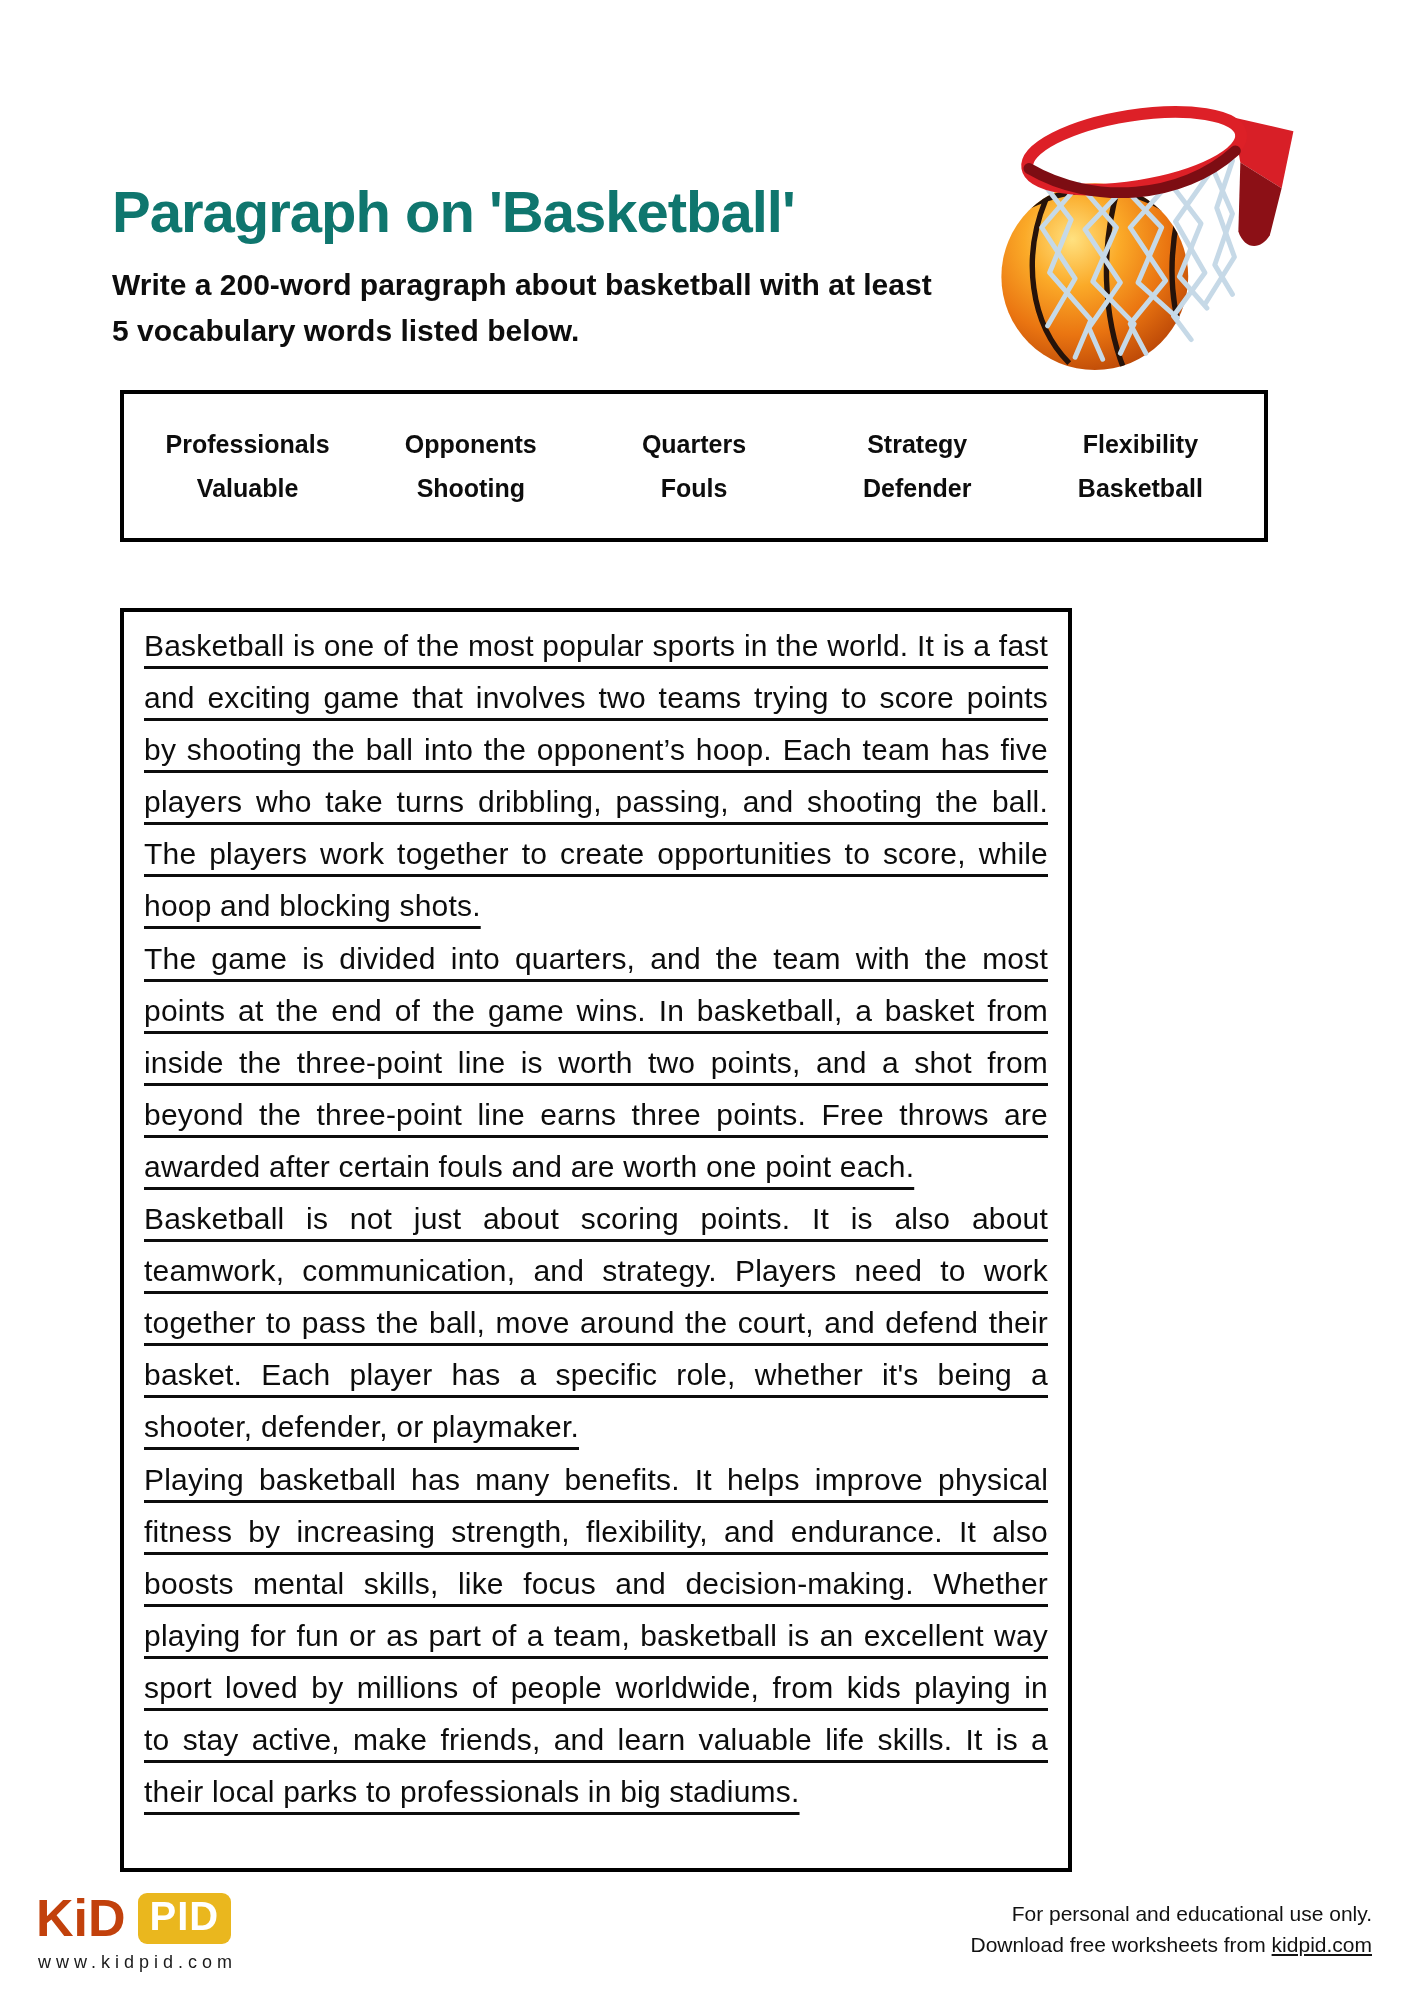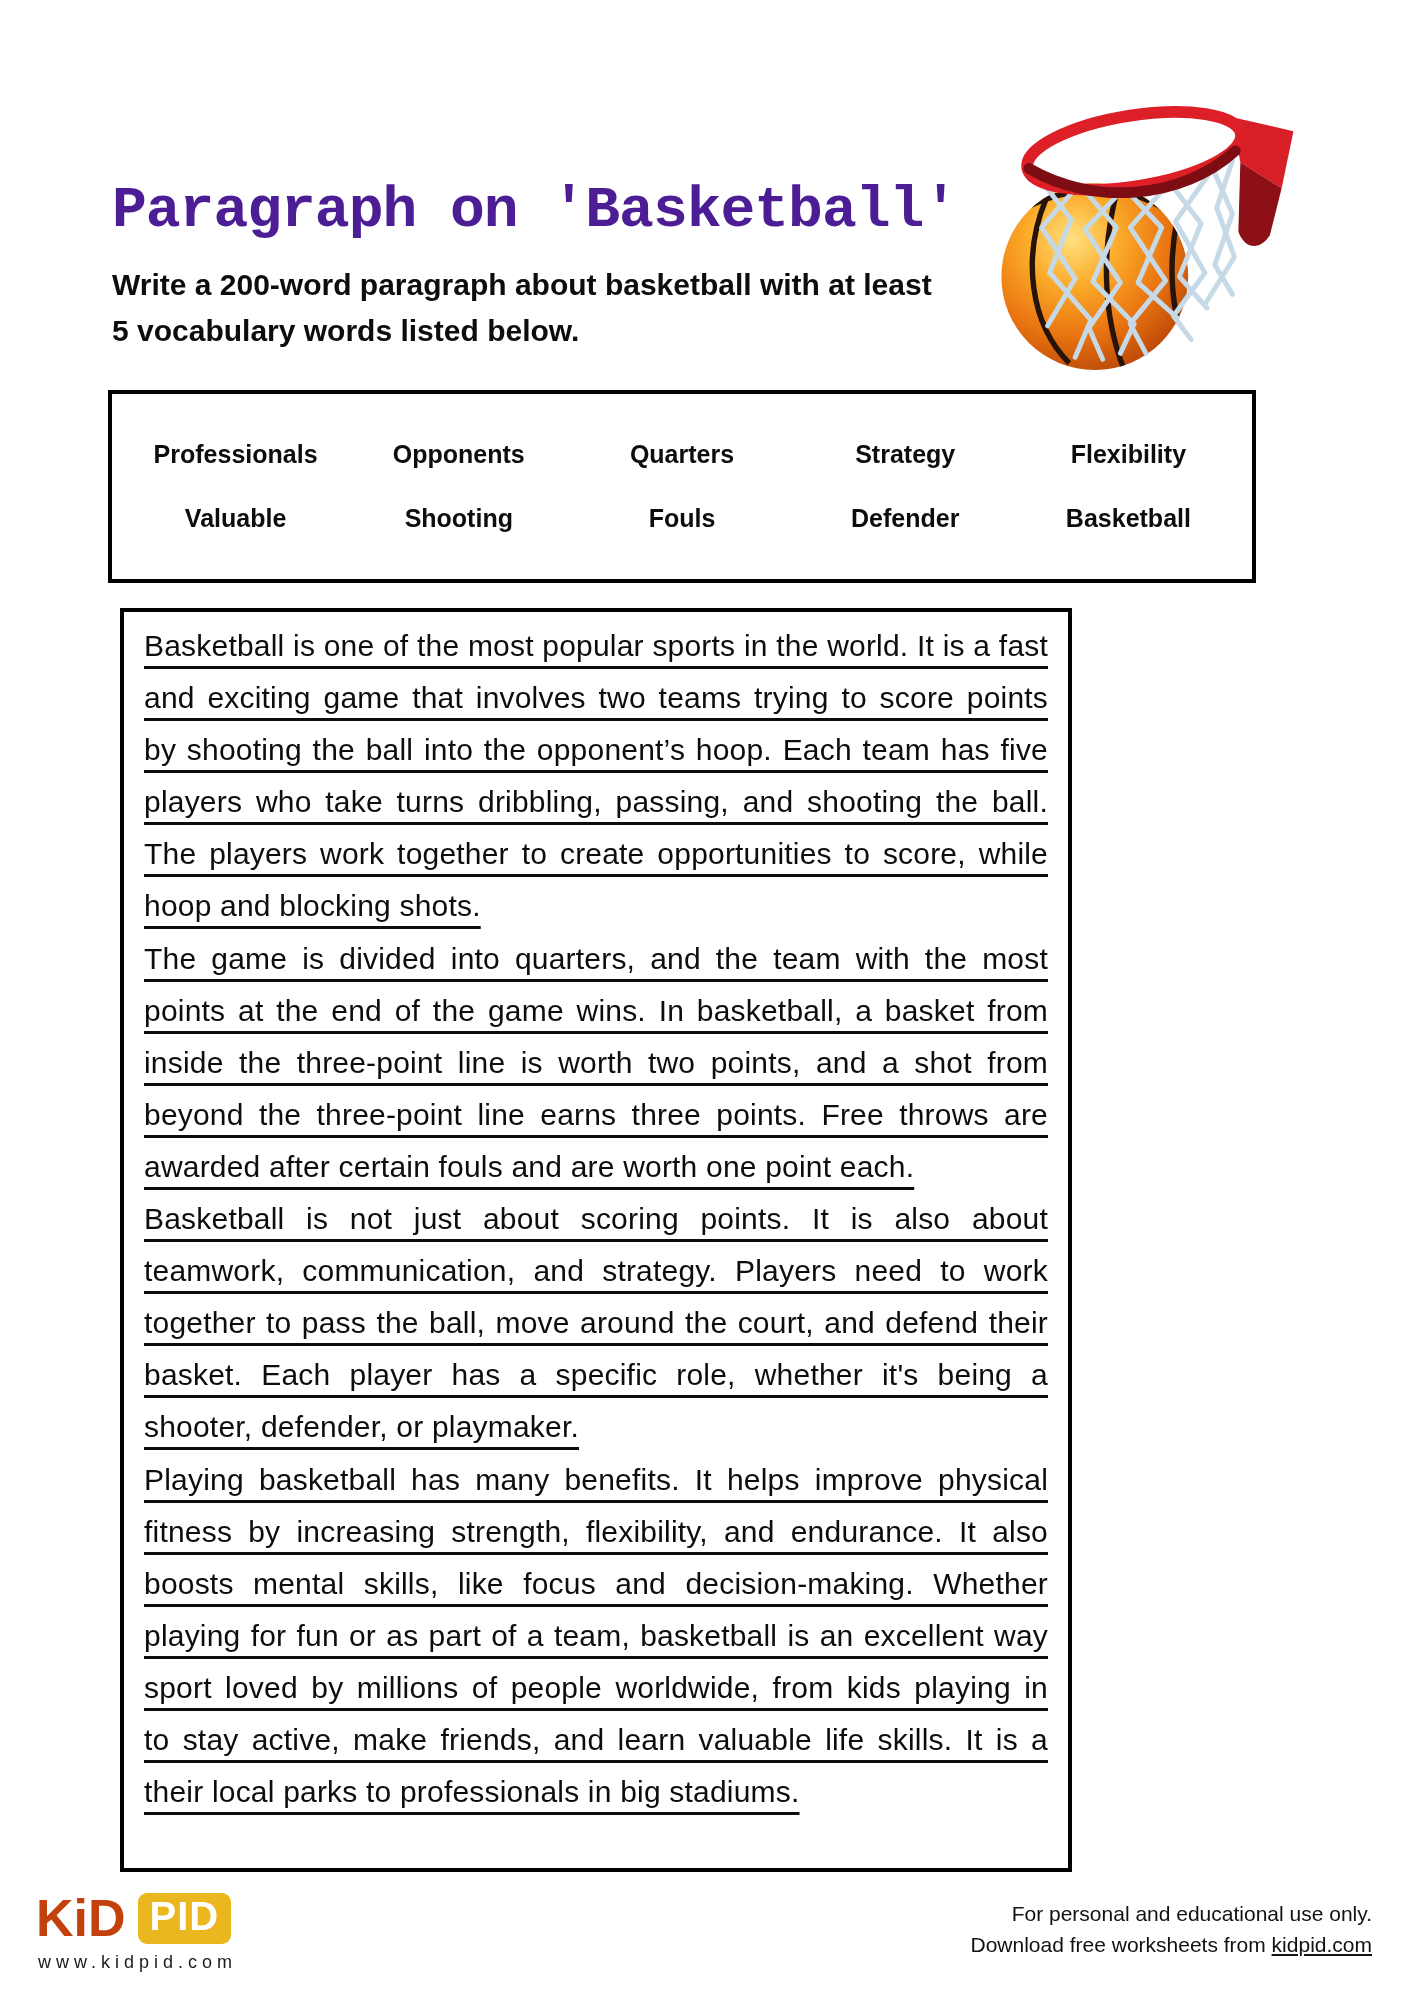--- a/index.html
+++ b/index.html
@@ -7,34 +7,34 @@
     position:relative;
     width:1414px;height:2000px;
     background:#ffffff;
     font-family:"Liberation Sans", sans-serif;
     overflow:hidden;
   }
   
   .title{
     position:absolute;left:112px;top:178px;
     font-size:58px;font-weight:bold;letter-spacing:-1px;
-    color:#4c1d95;white-space:nowrap;font-family:Liberation Mono, monospace;
+    color:#0f766e;white-space:nowrap;
   }
   .subtitle{
     position:absolute;left:112px;top:262px;
     font-size:30px;font-weight:bold;color:#0d0d0d;
     line-height:46px;white-space:nowrap;
   }
   
   .hoop{
     position:absolute;left:983px;top:80px;width:318px;height:295px;
   }
   
   .vocab-box{
-    position:absolute;left:108px;top:390px;width:1148px;height:193px;
+    position:absolute;left:120px;top:390px;width:1148px;height:152px;
     border:4px solid #000;box-sizing:border-box;
     display:grid;grid-template-columns:repeat(5,1fr);grid-template-rows:1fr 1fr;
     align-items:center;justify-items:center;
     padding:28px 12px;
   }
   .vocab-word{
     font-size:25px;font-weight:bold;color:#0d0d0d;white-space:nowrap;
   }
   
   .essay-box{

